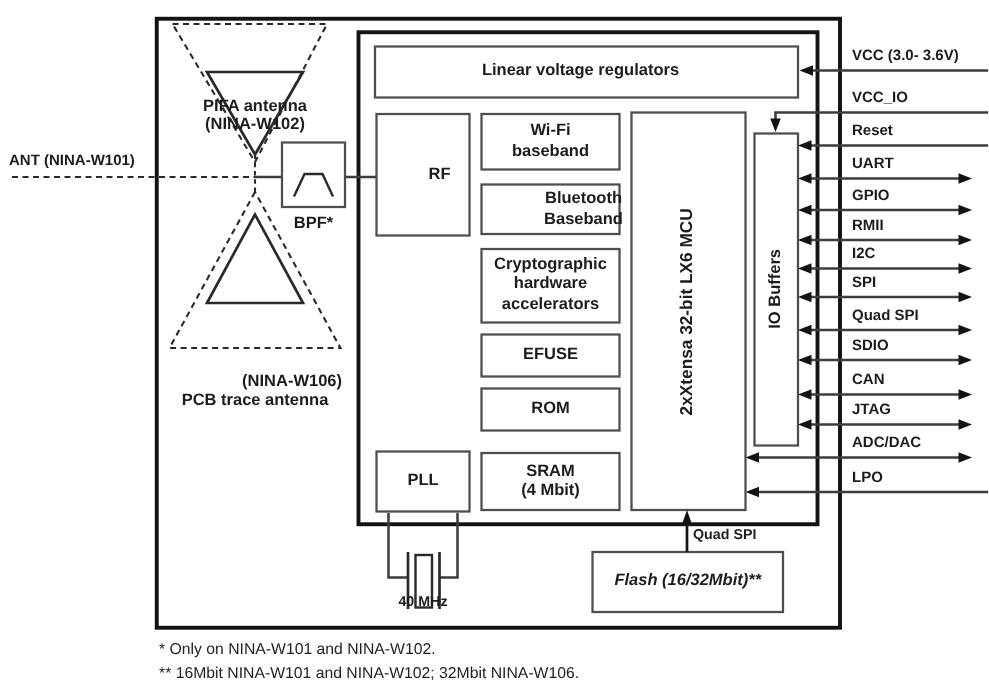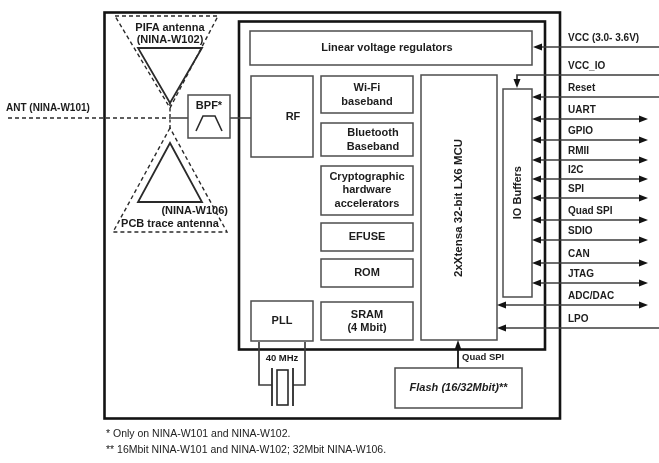--- a/index.html
+++ b/index.html
@@ -1,20 +1,20 @@
 <!DOCTYPE html>
 <html><head>
 <meta charset="utf-8">
 <style>
   html,body{margin:0;padding:0;background:#fff;}
   .stage{position:relative;width:659px;height:463px;overflow:hidden;background:#fff;
          font-family:"Liberation Sans",sans-serif;color:#1c1c1c;}
   .stage svg{position:absolute;left:0;top:0;}
   .lbl{position:absolute;font-weight:bold;font-size:11px;line-height:1.15;color:#1c1c1c;}
-  .ctr{text-align:center;}
+  .ctr{text-align:center;margin-top:44px;}
   .blk{position:absolute;display:flex;align-items:center;justify-content:center;
        text-align:center;font-weight:bold;font-size:11px;line-height:1.2;
        white-space:pre-line;color:#1c1c1c;}
   .vert span{transform:rotate(-90deg);white-space:nowrap;display:block;}
   .pin{position:absolute;left:568px;width:90px;font-weight:bold;font-size:10px;
        line-height:1.1;color:#1c1c1c;white-space:nowrap;}
   .fnote{position:absolute;left:106px;font-size:10.5px;font-weight:normal;
          color:#222;white-space:nowrap;}
   .small{font-size:9.5px;}
 </style>
@@ -127,21 +127,21 @@
   <div class="lbl ctr" style="left:112px;top:21px;width:116px;">PIFA antenna</div>
   <div class="lbl ctr" style="left:112px;top:33px;width:116px;">(NINA-W102)</div>
   <div class="lbl ctr" style="left:112px;top:204px;width:116px;text-align:right;">(NINA-W106)</div>
   <div class="lbl ctr" style="left:104px;top:217px;width:132px;">PCB trace antenna</div>
   <div class="lbl ctr" style="left:189px;top:99px;width:40px;">BPF*</div>
 
   <div class="blk" style="left:250px;top:31px;width:274px;height:34px;">Linear voltage regulators</div>
   <div class="blk" style="left:251px;top:76px;width:84px;height:81px;">RF</div>
   <div class="blk" style="left:321px;top:76px;width:92px;height:37px;">Wi-Fi
 baseband</div>
-  <div class="blk" style="left:321px;top:123px;width:104px;height:33px;">Bluetooth
+  <div class="blk" style="left:337px;top:123px;width:104px;height:33px;">Bluetooth
 Baseband</div>
   <div class="blk" style="left:321px;top:223px;width:92px;height:28px;">EFUSE</div>
   <div class="blk" style="left:321px;top:164px;width:92px;height:52px;">Cryptographic
 hardware
 accelerators</div>
   <div class="blk" style="left:321px;top:259px;width:92px;height:28px;">ROM</div>
   <div class="blk" style="left:321px;top:302px;width:92px;height:38px;">SRAM
 (4 Mbit)</div>
   <div class="blk" style="left:251px;top:301px;width:62px;height:40px;">PLL</div>
   <div class="blk vert" style="left:421px;top:75px;width:76px;height:265px;font-size:11.5px;">

